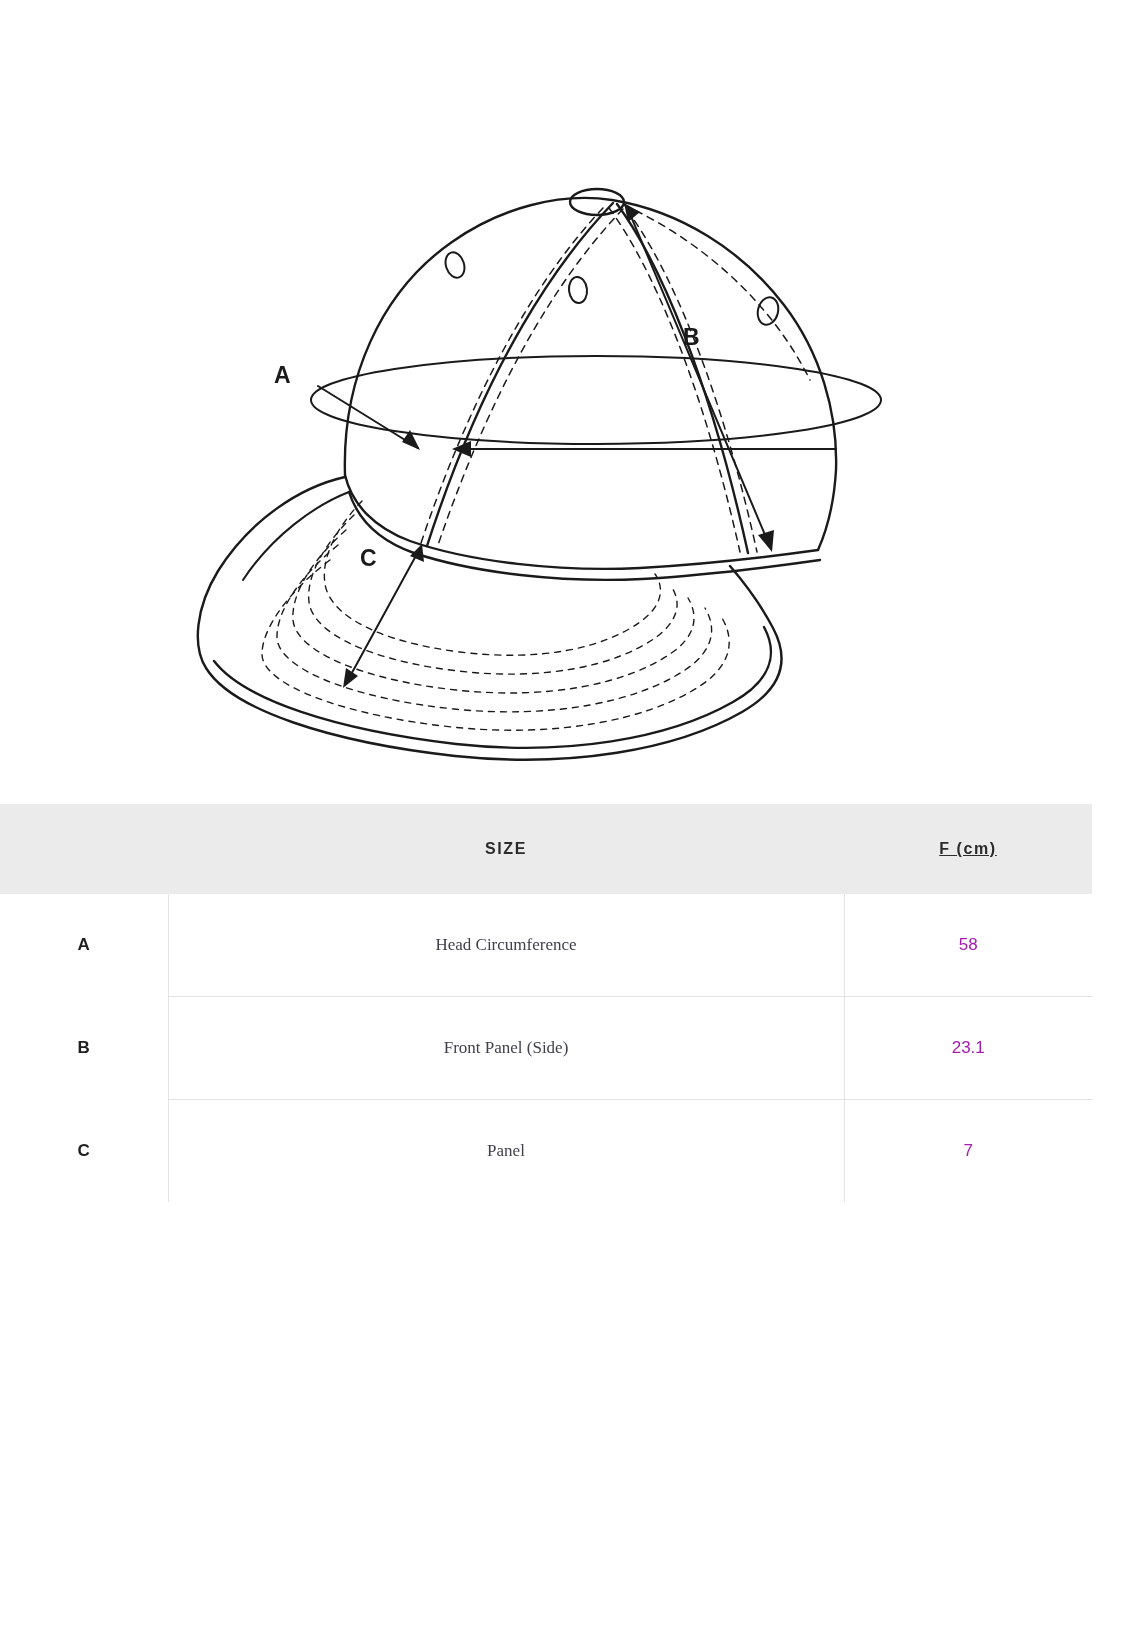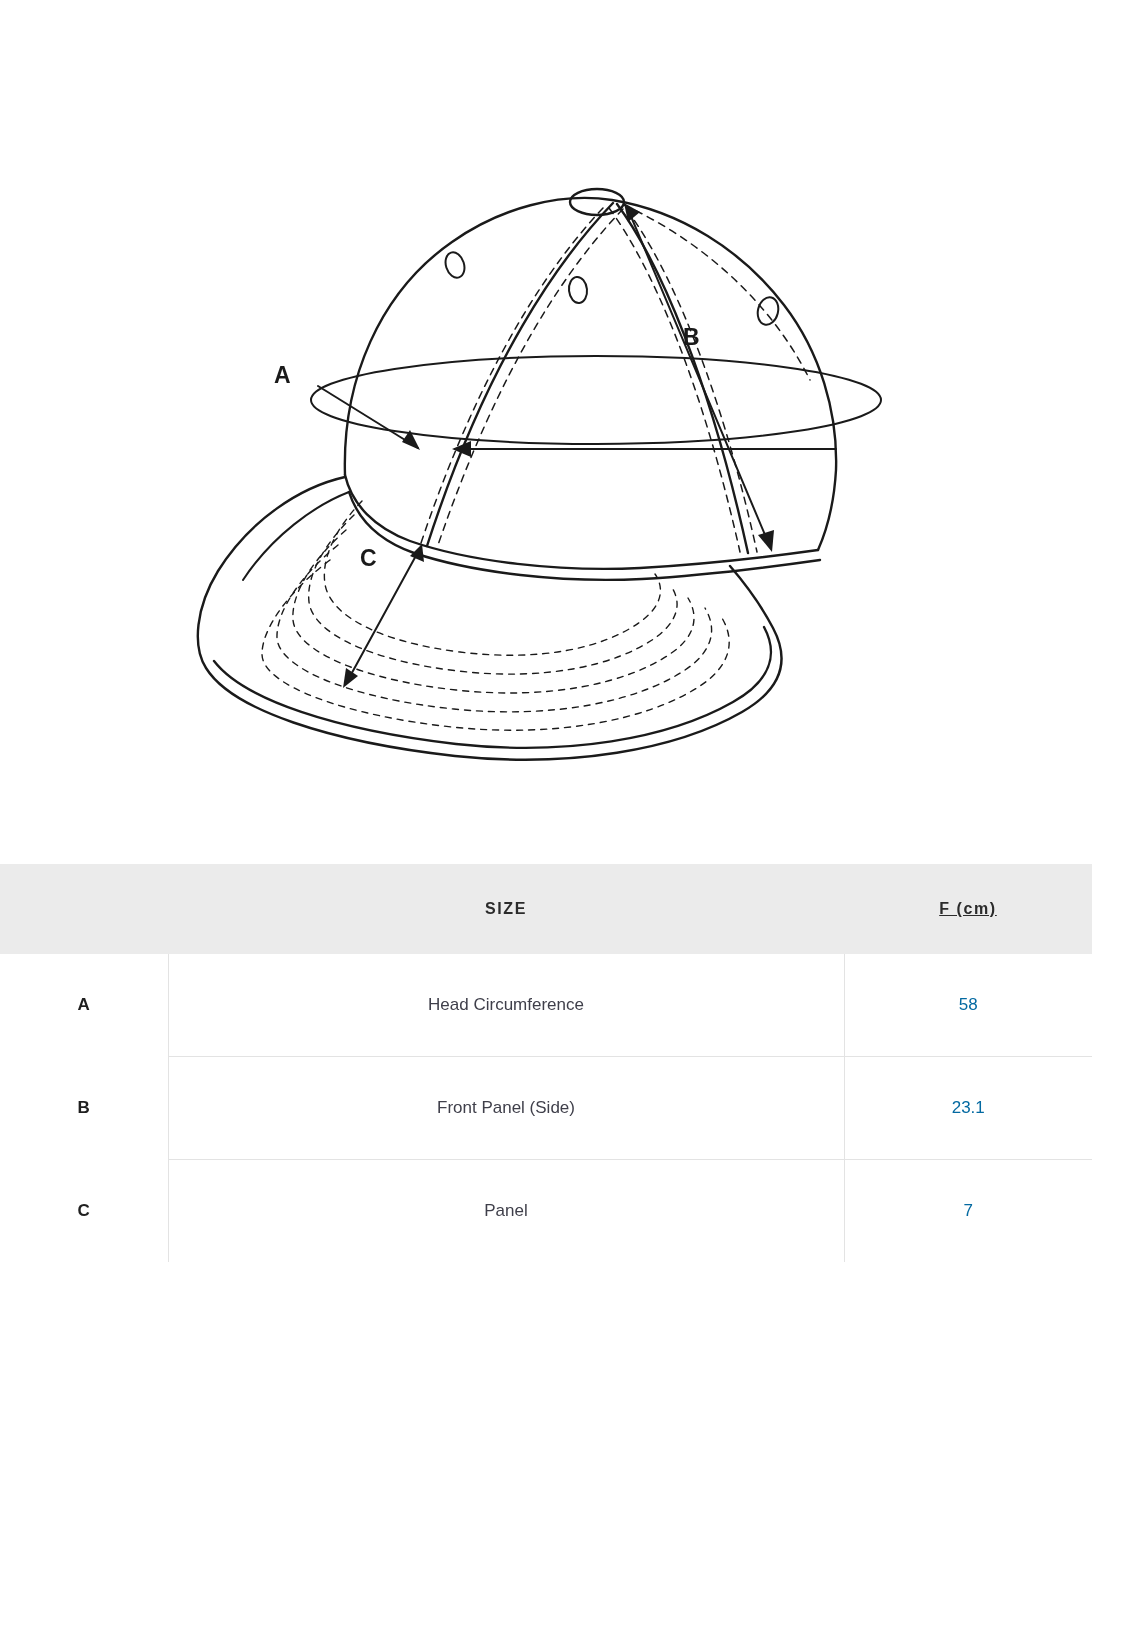--- a/index.html
+++ b/index.html
@@ -81,28 +81,29 @@
   .size-table tbody td.cell-key {
     font-weight: bold;
     font-size: 17px;
     color: #1f1f1f;
     border-right: 1px solid #e3e3e3;
     border-bottom: none;
   }
   .size-table tbody td.cell-desc {
     border-right: 1px solid #e3e3e3;
     color: #3f3f4a;
+    font-family: Liberation Serif, serif;
   }
   .size-table tbody td.cell-val {
-    color: #0369a1;
+    color: #a21caf;
   }
   .table-area {
     position: absolute;
     left: 0;
-    top: 864px;
+    top: 804px;
     width: 1086px;
   }
 </style>
 </head>
 <body>
 
 <div class="diagram-wrap">
 
   <svg class="diagram-svg" width="1143" height="826" viewBox="0 0 1143 826">
     <g fill="none" stroke="#1a1a1a" stroke-width="2.4" stroke-linecap="round" stroke-linejoin="round">

